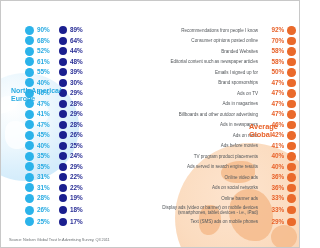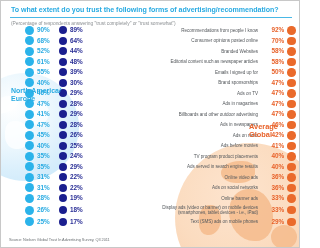--- a/index.html
+++ b/index.html
@@ -197,25 +197,20 @@
     <div class="land" style="left:58px; top:30px; width:20px; height:22px; border-radius:55% 45% 60% 40%;"></div>
   </div>
 
   <div class="globe" id="globe-global">
     <div class="land" style="left:46px; top:18px; width:34px; height:22px; border-radius:60% 40% 50% 50%;"></div>
     <div class="land" style="left:54px; top:46px; width:44px; height:52px; border-radius:45% 55% 40% 60%;"></div>
     <div class="land" style="left:24px; top:62px; width:22px; height:30px; border-radius:50% 50% 60% 40%;"></div>
     <div class="land" style="left:96px; top:82px; width:26px; height:24px; border-radius:50%;"></div>
   </div>
 
-  <div id="header">
-    <div id="title">To what extent do you trust the following forms of advertising/recommendation?</div>
-    <div id="title-rule"></div>
-    <div id="subtitle">(Percentage of respondents answering "trust completely" or "trust somewhat")</div>
-  </div>
 
   <div class="region-caption" id="caption-na">
     <div>North America/</div>
     <div>Europe</div>
   </div>
   <div class="region-caption" id="caption-global">
     <div>Average</div>
     <div>Global</div>
   </div>
 

